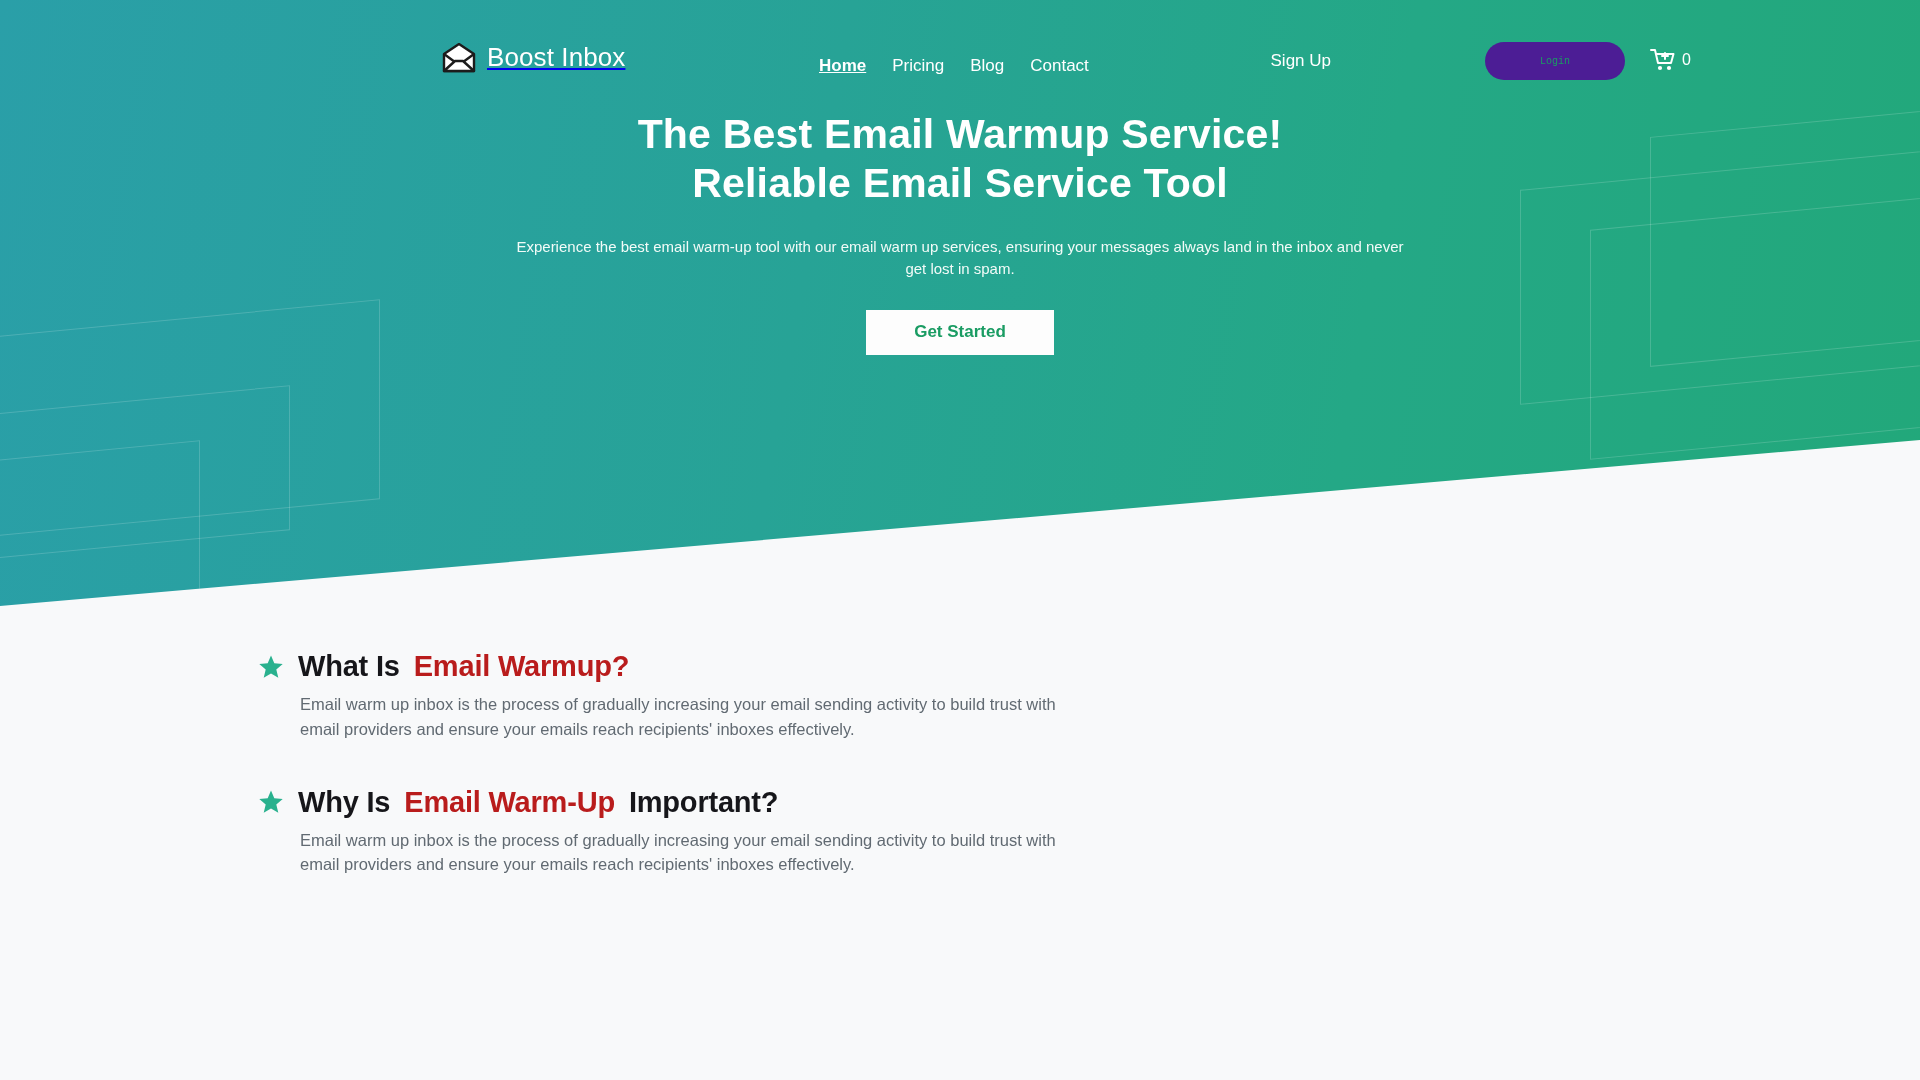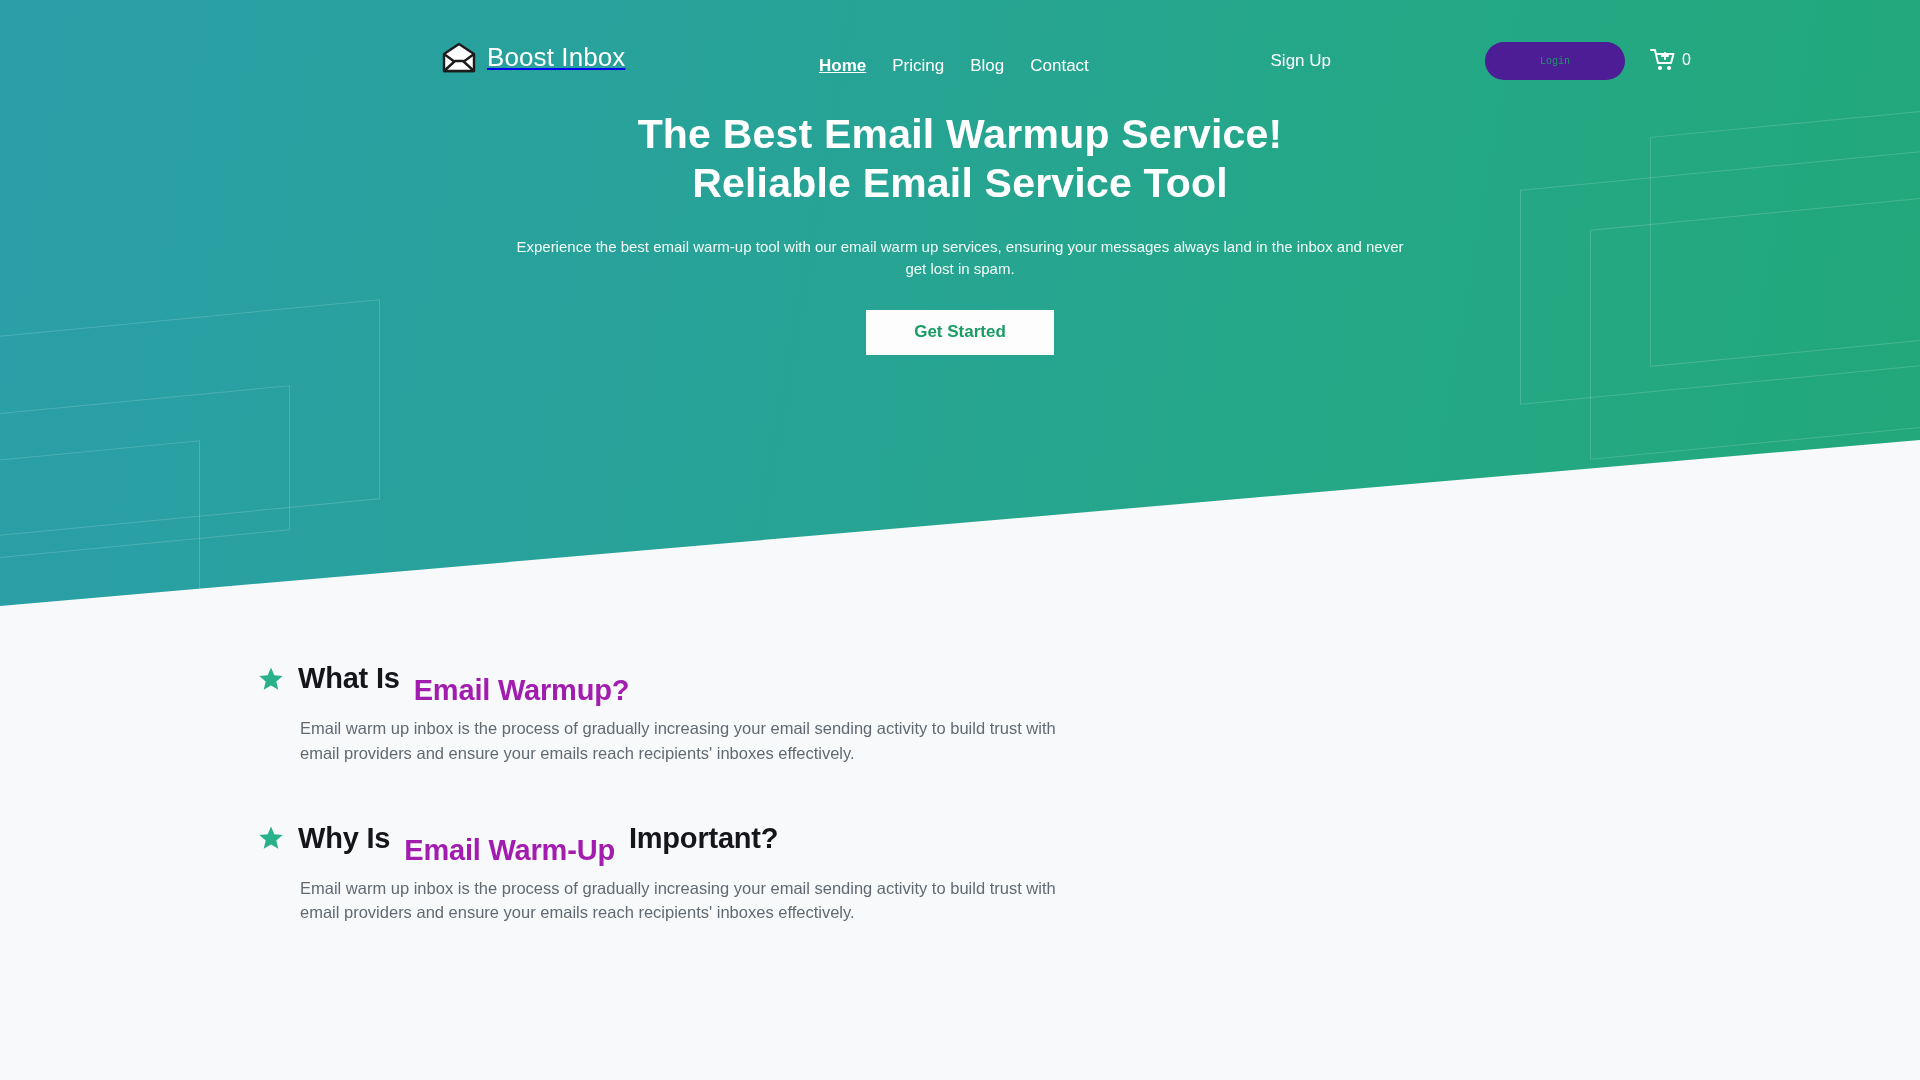--- a/index.html
+++ b/index.html
@@ -112,21 +112,21 @@
     position:absolute; top:620px; left:0; width:1920px; height:460px;
   }
   .info-left { position:absolute; left:258px; top:30px; width:810px; }
   .info-block { margin-bottom:44px; }
   .info-head {
     display:flex; align-items:center; gap:14px;
     font-size:29px; font-weight:700; color:#16161a;
     letter-spacing:-.2px; white-space:nowrap;
   }
   .star-icon { width:26px; height:26px; flex:none; display:block; }
-  .accent { color:#a21caf;margin-top:24px; }
+  .accent { color:#b91c1c; }
   .info-body {
     margin-top:9px; margin-left:42px;
     color:#616a72; font-size:16.5px; line-height:1.5; max-width:760px;
   }
 </style>
 </head>
 <body>
 
 <div class="hero">
   <div class="deco deco-l1"></div>

